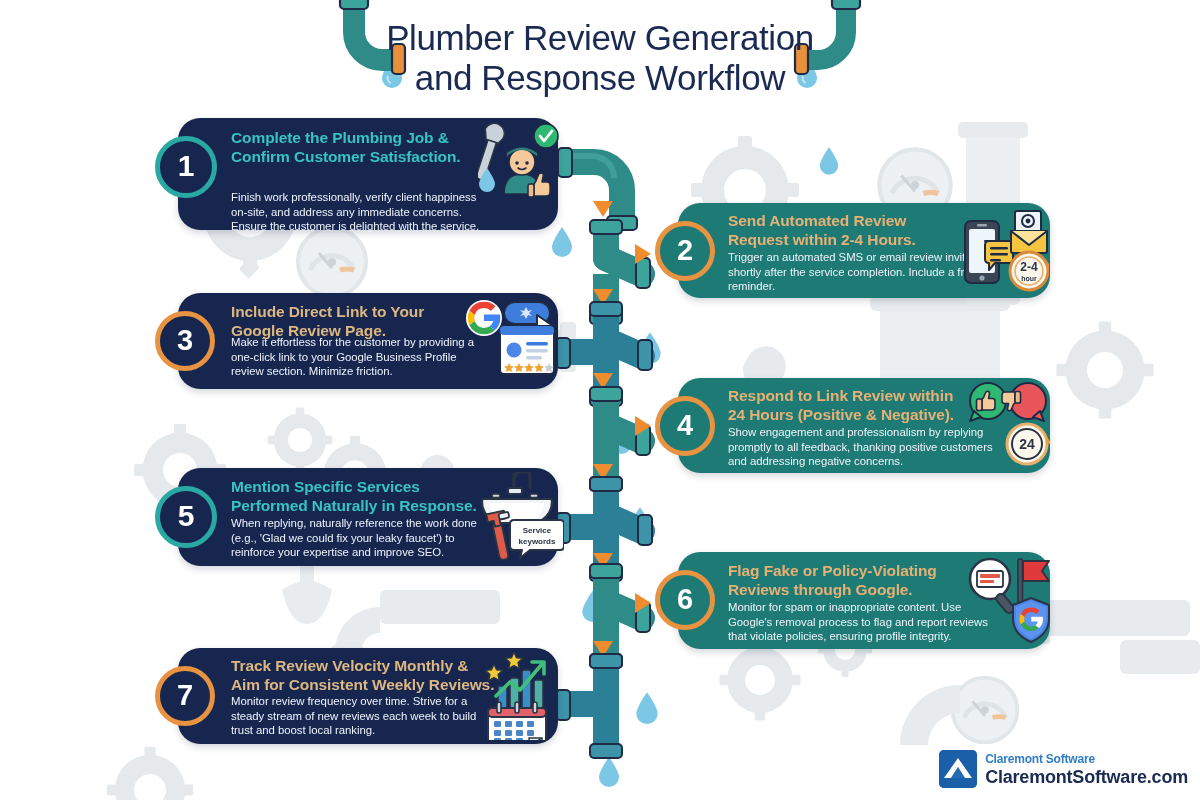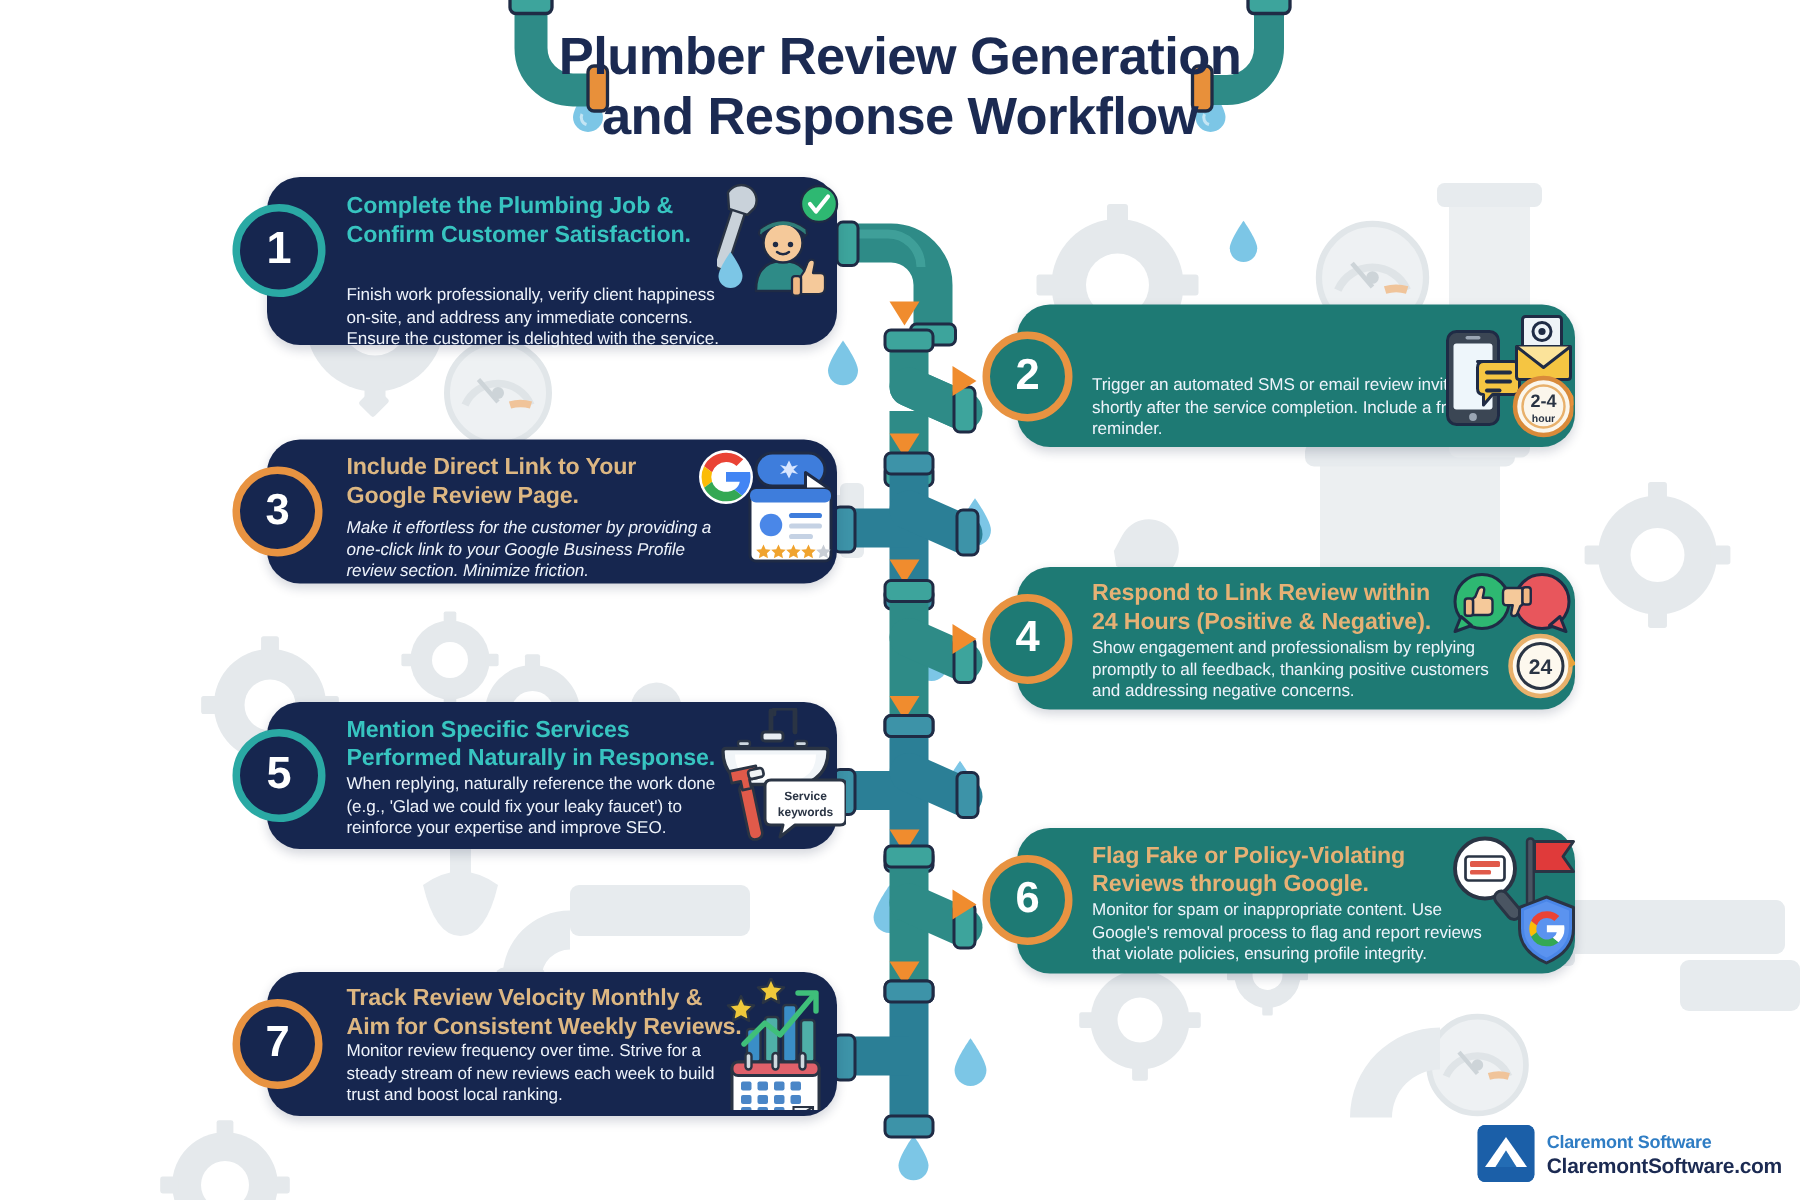--- a/index.html
+++ b/index.html
@@ -14,21 +14,21 @@
   
   .bg-layer{position:absolute;inset:0;pointer-events:none;}
 
   
   .title-wrap{
     position:absolute;left:0;top:8px;width:1200px;height:100px;
     display:flex;align-items:center;justify-content:center;
     flex-direction:column;z-index:6;
   }
   .title-line{
-    color:#1b2a52;font-weight:bold;font-size:35px;letter-spacing:-0.4px;
+    color:#1b2a52;font-weight:normal;font-size:35px;letter-spacing:-0.4px;
     line-height:40px;white-space:nowrap;text-align:center;
   }
   .title-pipe{position:absolute;z-index:5;}
 
   
   .card{
     position:absolute;border-radius:22px;z-index:4;
     box-shadow:0 3px 7px rgba(18,30,60,.18);
   }
   .card.navy{background:#16264f;}
@@ -65,21 +65,21 @@
 
   
   .logo{
     position:absolute;right:12px;bottom:12px;
     display:flex;align-items:center;gap:8px;z-index:9;
   }
   .logo-mark{width:38px;height:38px;border-radius:5px;background:#1b5fa8;
     display:flex;align-items:center;justify-content:center;overflow:hidden;}
   .logo-text{display:flex;flex-direction:column;line-height:1;}
   .logo-t1{color:#2f7dc4;font-size:12px;font-weight:bold;letter-spacing:-0.2px;}
-  .logo-t2{color:#1b2a52;font-size:14px;font-weight:bold;margin-top:3px;letter-spacing:-0.2px;}
+  .logo-t2{color:#1b2a52;font-size:18px;font-weight:bold;margin-top:3px;letter-spacing:-0.2px;}
 </style>
 </head>
 <body>
 
 <div id="stage">
 
   <svg class="bg-layer" viewBox="0 0 1200 800" width="1200" height="800">
     <g fill="#e3e7ea" opacity="0.85">
 
       <g id="gearsA">
@@ -414,20 +414,24 @@
           <rect x="-2" y="10" width="6" height="13" rx="2" fill="#f0b884" stroke="#1f2b45" stroke-width="1.5"></rect>
         </g>
       </g>
     </svg>
     <div class="num-circle" style="left:-23px;top:18px;width:62px;height:62px;background:#16264f;border:5px solid #2aa9a4;font-size:30px;">
       <span>1</span>
     </div>
   </div>
 
   <div class="card teal" style="left:678px;top:203px;width:372px;height:95px;">
+    <div class="card-title t-gold" style="left:50px;top:8px;width:252px;">
+      <div>Send Automated Review</div>
+      <div>Request within 2-4 Hours.</div>
+    </div>
     <div class="card-body" style="left:50px;top:47px;width:270px;">Trigger an automated SMS or email review invitation shortly after the service completion. Include a friendly reminder.</div>
     <svg class="card-icon" style="left:285px;top:4px;" width="86" height="88" viewBox="0 0 86 88">
 
       <g>
         <rect x="2" y="14" width="34" height="62" rx="6" fill="#3b4654" stroke="#1f2b45" stroke-width="2"></rect>
         <rect x="6" y="22" width="26" height="44" rx="2" fill="#eef6fb"></rect>
         <rect x="14" y="17" width="10" height="2.4" rx="1.2" fill="#9aa6b4"></rect>
         <circle cx="19" cy="71" r="2.6" fill="#9aa6b4"></circle>
       </g>
 
@@ -457,21 +461,21 @@
     <div class="num-circle" style="left:-23px;top:18px;width:60px;height:60px;background:#1e7a74;border:5px solid #e89341;font-size:29px;">
       <span>2</span>
     </div>
   </div>
 
   <div class="card navy" style="left:178px;top:293px;width:380px;height:96px;">
     <div class="card-title t-sand" style="left:53px;top:9px;width:240px;">
       <div>Include Direct Link to Your</div>
       <div>Google Review Page.</div>
     </div>
-    <div class="card-body" style="left:53px;top:52px;width:250px;font-style:italic;">Make it effortless for the customer by providing a one-click link to your Google Business Profile review section. Minimize friction.</div>
+    <div class="card-body" style="left:53px;top:42px;width:250px;">Make it effortless for the customer by providing a one-click link to your Google Business Profile review section. Minimize friction.</div>
     <svg class="card-icon" style="left:288px;top:5px;" width="90" height="86" viewBox="0 0 90 86">
 
       <g transform="translate(0,2)">
         <circle cx="18" cy="18" r="18" fill="#ffffff"></circle>
         <path d="M18,8 a10,10 0 0,1 7,2.7 l4.5,-4.5 A16.5,16.5 0 0,0 18,1.8 a16.3,16.3 0 0,0 -14.6,9 l5.3,4.1 A10,10 0 0,1 18,8 Z" fill="#ea4335"></path>
         <path d="M3.4,10.8 A16.3,16.3 0 0,0 1.7,18 a16.3,16.3 0 0,0 1.7,7.2 l5.3,-4.1 a10,10 0 0,1 0,-6.2 Z" fill="#fbbc05"></path>
         <path d="M3.4,25.2 A16.3,16.3 0 0,0 18,34.2 a15.7,15.7 0 0,0 10.8,-3.9 l-5.2,-4 A10,10 0 0,1 8.7,21.1 Z" fill="#34a853"></path>
         <path d="M34.3,18 a19,19 0 0,0 -0.3,-3.4 L18,14.6 l0,6.5 l9.2,0 a7.8,7.8 0 0,1 -3.6,5.2 l5.2,4 A16.2,16.2 0 0,0 34.3,18 Z" fill="#4285f4"></path>
       </g>
 

